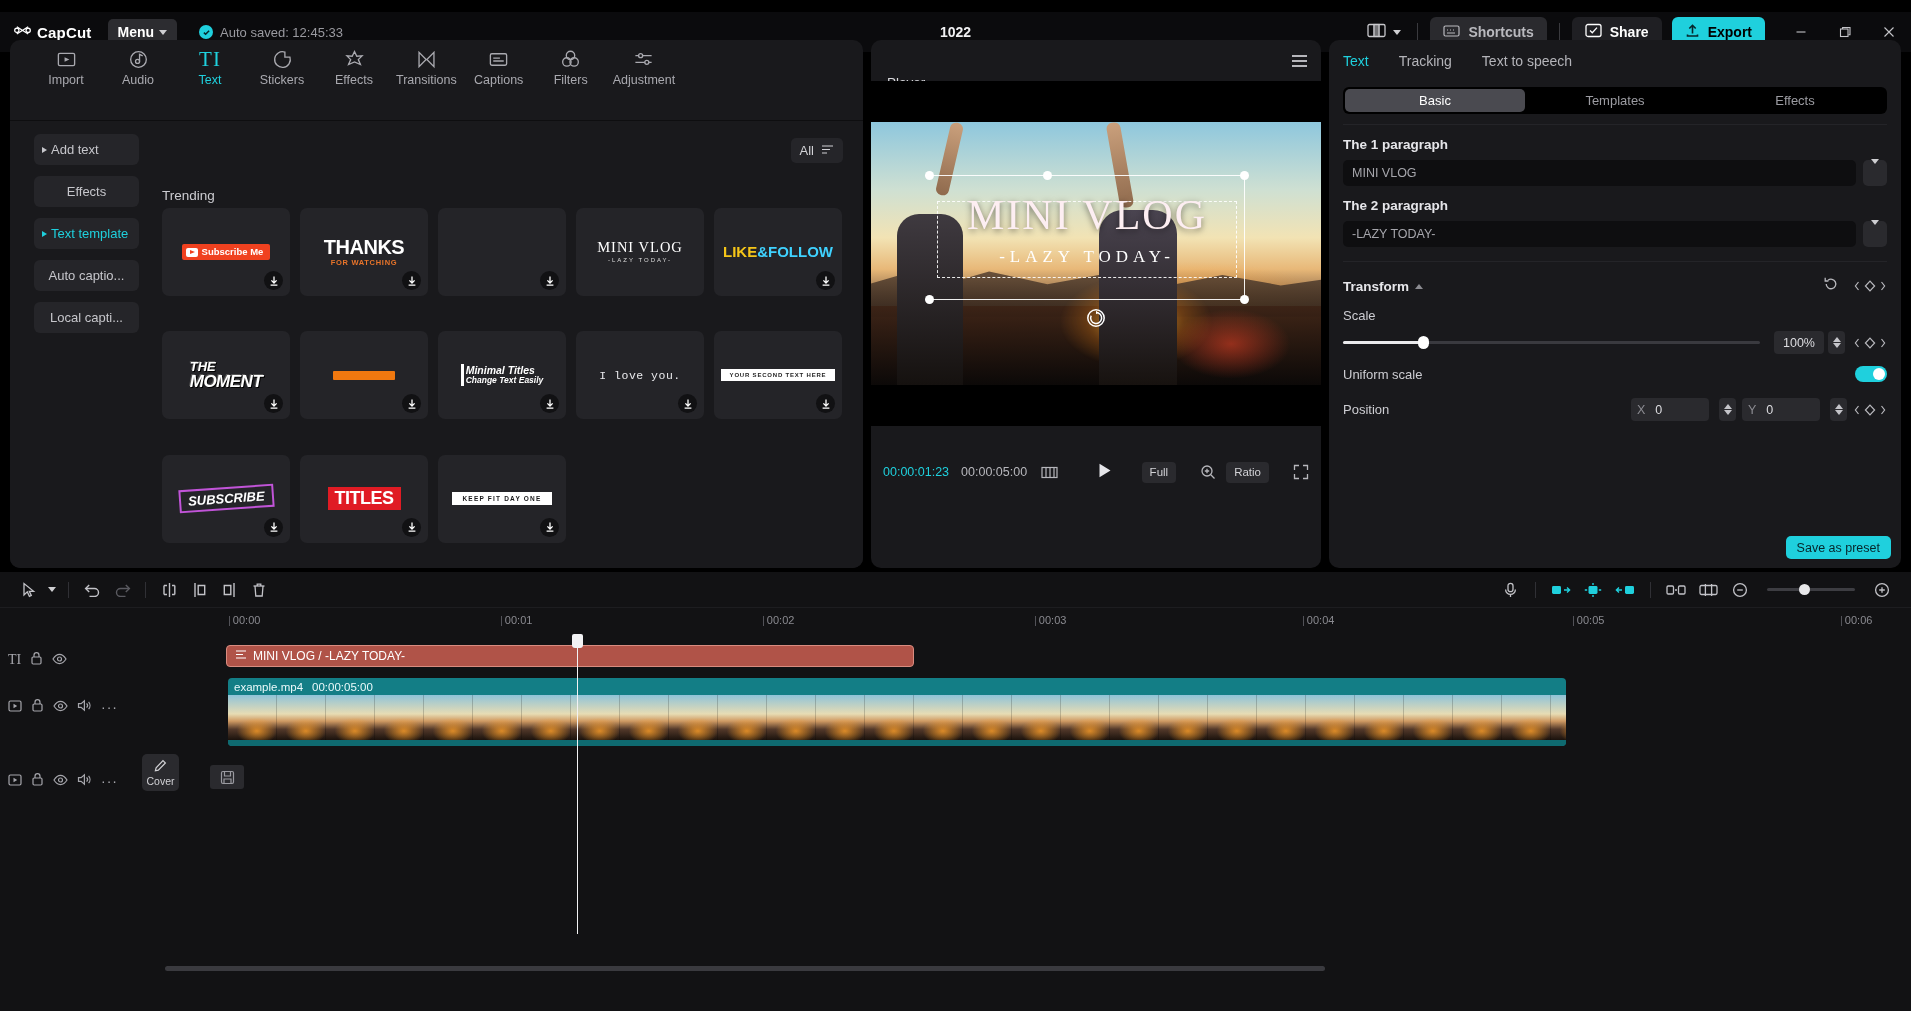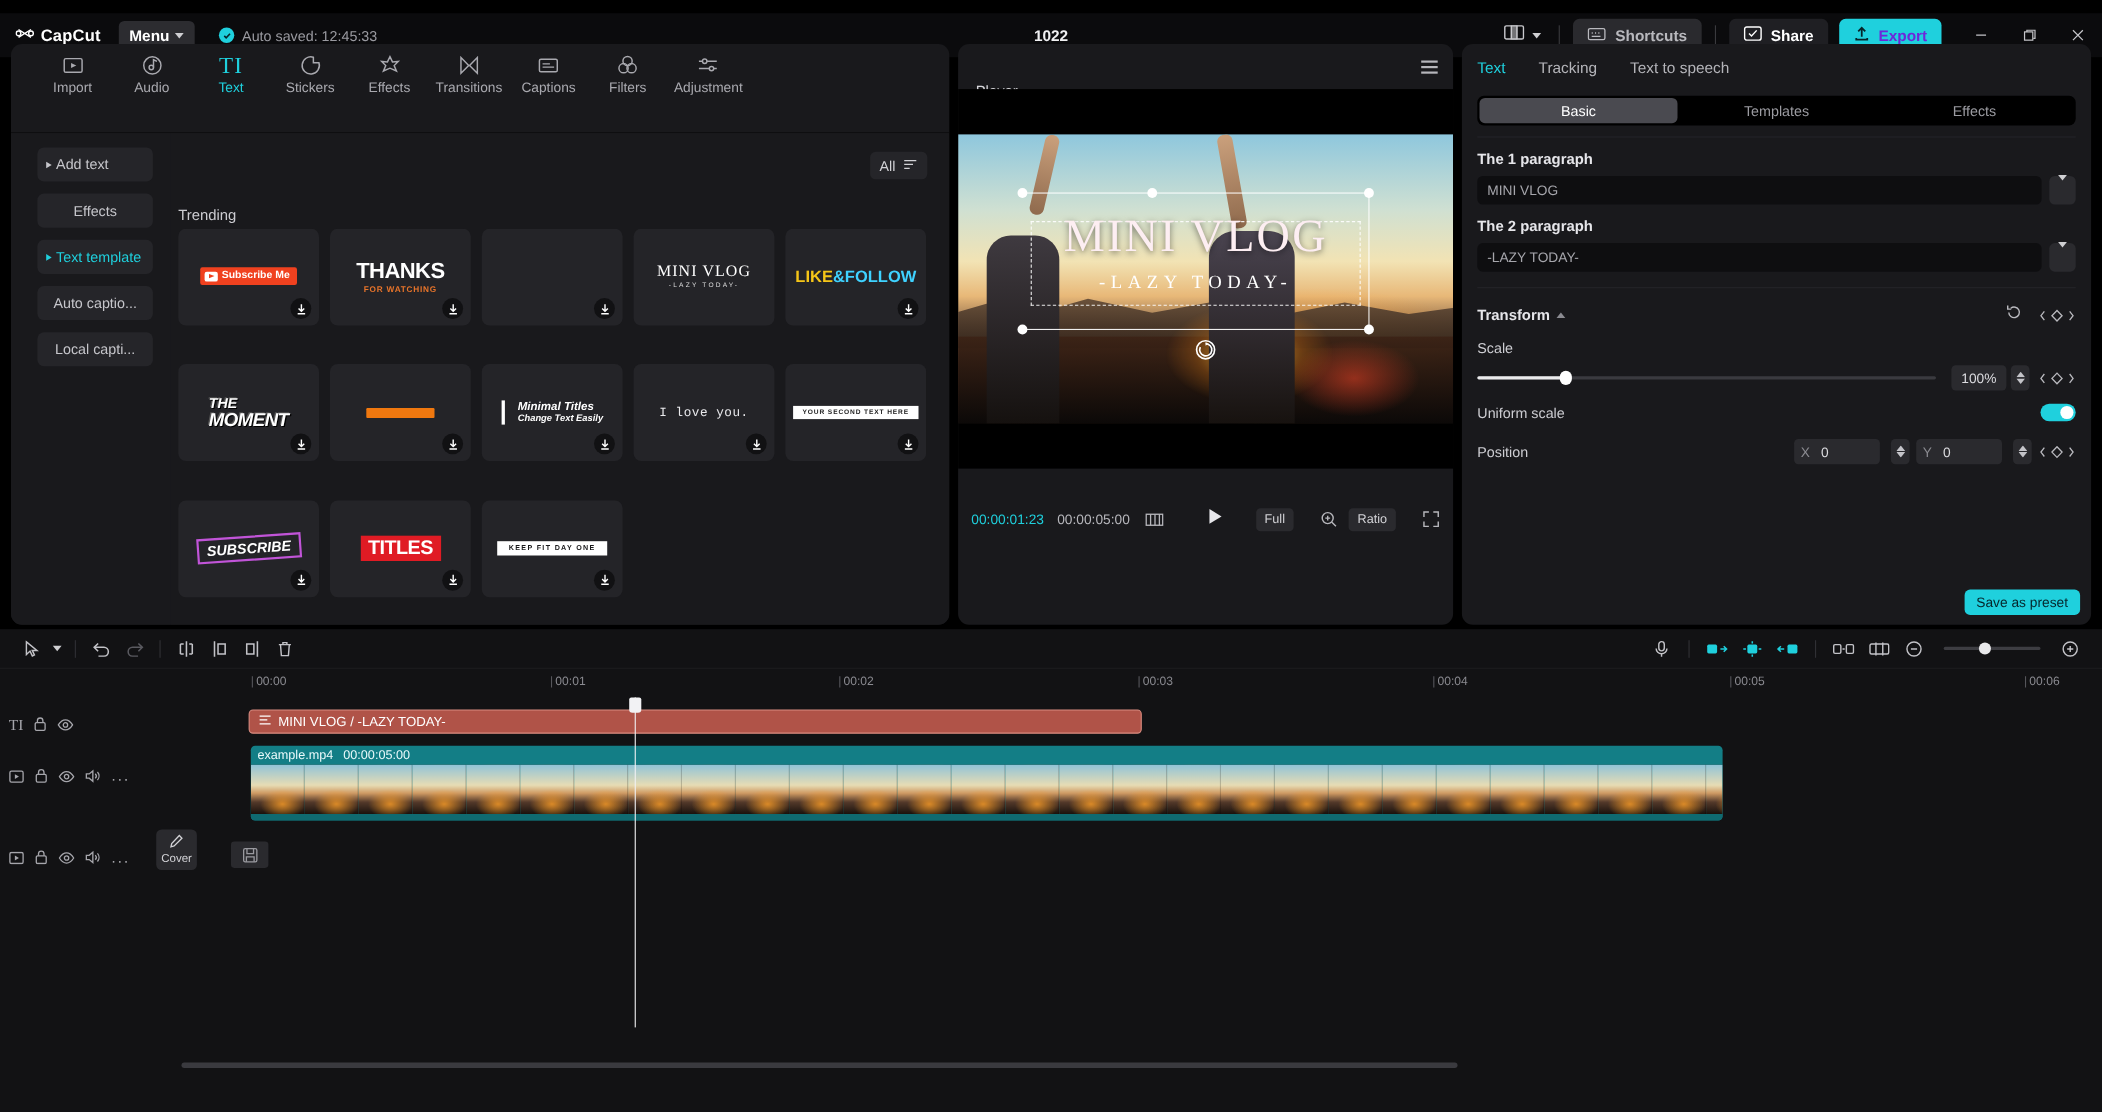--- a/index.html
+++ b/index.html
@@ -35,21 +35,21 @@
   }
   .tb-right { margin-left: auto; display: flex; align-items: center; gap: 0; padding-right: 0; }
   .tb-layout { display: flex; align-items: center; gap: 7px; cursor: pointer; padding: 0 4px; }
   .tb-sep { width: 1px; height: 18px; background: #3a3a3e; margin: 0 12px; }
   .tb-btn {
     display: flex; align-items: center; gap: 8px; height: 30px; padding: 0 13px;
     border-radius: 6px; font-size: 14px; font-weight: bold; cursor: pointer;
   }
   .tb-shortcuts { background: #2a2a2e; color: #b9b9be; }
   .tb-share { background: #1f1f23; color: #fff; }
-  .tb-export { background: #1fd0dd; color: #6d28d9; margin-left: 10px; }
+  .tb-export { background: #1fd0dd; color: #000000; margin-left: 10px; }
   .tb-wctls { display: flex; align-items: center; margin-left: 14px; }
   .wctl { width: 44px; height: 40px; display: flex; align-items: center; justify-content: center; color: #c5c5c9; cursor: pointer; }
 
   
   .upper { position: absolute; top: 40px; left: 0; width: 1911px; height: 530px; }
 
   
   .leftpanel {
     position: absolute; left: 10px; top: 0; width: 853px; height: 528px;
     background: #19191c; border-radius: 10px; overflow: hidden;
@@ -106,21 +106,21 @@
   .t-sub .ply::after { content: ""; position: absolute; left: 4px; top: 2px; border-left: 5px solid #f0411f; border-top: 2.6px solid transparent; border-bottom: 2.6px solid transparent; }
   .t-thanks { color: #fff; font-size: 20px; font-weight: bold; letter-spacing: -.5px; }
   .t-thanks small { display: block; color: #e8742a; font-size: 7.5px; font-weight: bold; letter-spacing: .7px; margin-top: 1px; }
   .t-mini { color: #fff; font-family: "Liberation Serif", serif; font-size: 14.5px; letter-spacing: 1px; }
   .t-mini small { display: block; font-family: "Liberation Sans", sans-serif; font-size: 6px; letter-spacing: 2px; color: #ddd; margin-top: 2px; }
   .t-like { font-size: 15px; font-weight: bold; color: #f5c518; }
   .t-like i { font-style: normal; color: #3fd2ff; }
   .t-moment { color: #fff; font-style: italic; font-weight: bold; font-size: 13px; text-align: left; line-height: 1.0; text-shadow: 1px 1px 0 #000, -1px -1px 0 #555; }
   .t-moment b { display: block; font-size: 17px; letter-spacing: -.5px; }
   .t-bar { width: 62px; height: 9px; background: #f0780f; border-radius: 1px; }
-  .t-minimal { color: #fff; font-style: italic; font-weight: bold; font-size: 10.5px; text-align: left; border-left: 3px solid #fff; padding-left: 12px; line-height: 1.15; }
+  .t-minimal { color: #fff; font-style: italic; font-weight: bold; font-size: 10.5px; text-align: left; border-left: 3px solid #fff; padding-left: 2px; line-height: 1.15; }
   .t-minimal small { display: block; font-size: 8.5px; }
   .t-love { color: #e9e9ec; font-family: "Liberation Mono", monospace; font-size: 11.5px; letter-spacing: .5px; }
   .t-yourtext { background: #fff; color: #232323; font-size: 6px; font-weight: bold; letter-spacing: .8px; padding: 3px 9px; }
   .t-subscribe { color: #fff; font-style: italic; font-weight: bold; font-size: 13px; border: 2px solid #c154d8; padding: 2px 7px; transform: rotate(-4deg); position: relative; }
   .t-readmore { background: #141416; color: #fff; font-style: italic; font-weight: bold; font-size: 11.5px; padding: 4px 8px; }
   .t-dayends { color: #f0a830; font-weight: bold; font-size: 14px; font-style: italic; text-align: left; line-height: 1.05; }
   .t-titles { background: #e01b24; color: #fff; font-weight: bold; font-size: 18px; letter-spacing: -.5px; padding: 1px 7px; }
   .t-keepfit { background: #fff; color: #18181a; font-size: 6.5px; font-weight: bold; letter-spacing: 1.2px; padding: 3px 10px; }
 
   
@@ -1020,21 +1020,21 @@
         </div>
 
         <div class="cover-btn" style="top:120px;">
           <span><svg width="13" height="13" viewBox="0 0 13 13" fill="none" stroke="#d2d2d6" stroke-width="1.2">
                 <path d="M9 1.6 L11.4 4 L4.3 11.1 L1.4 11.8 L2.1 8.9 Z"></path>
               </svg></span>
           <span>Cover</span>
         </div>
       </div>
 
-      <div class="clip-text" style="left:226px; top:11px; width:812px;">
+      <div class="clip-text" style="left:226px; top:11px; width:688px;">
         <span>
           <svg width="12" height="11" viewBox="0 0 12 11" fill="none" stroke="#fff" stroke-width="1.1">
               <path d="M1 2 h10 M1 5.5 h7 M1 9 h10"></path>
             </svg>
         </span>
         <span>MINI VLOG / -LAZY TODAY-</span>
       </div>
 
       <div class="clip-video" style="left:228px; top:44px; width:1338px;">
         <div class="clip-video-head">

